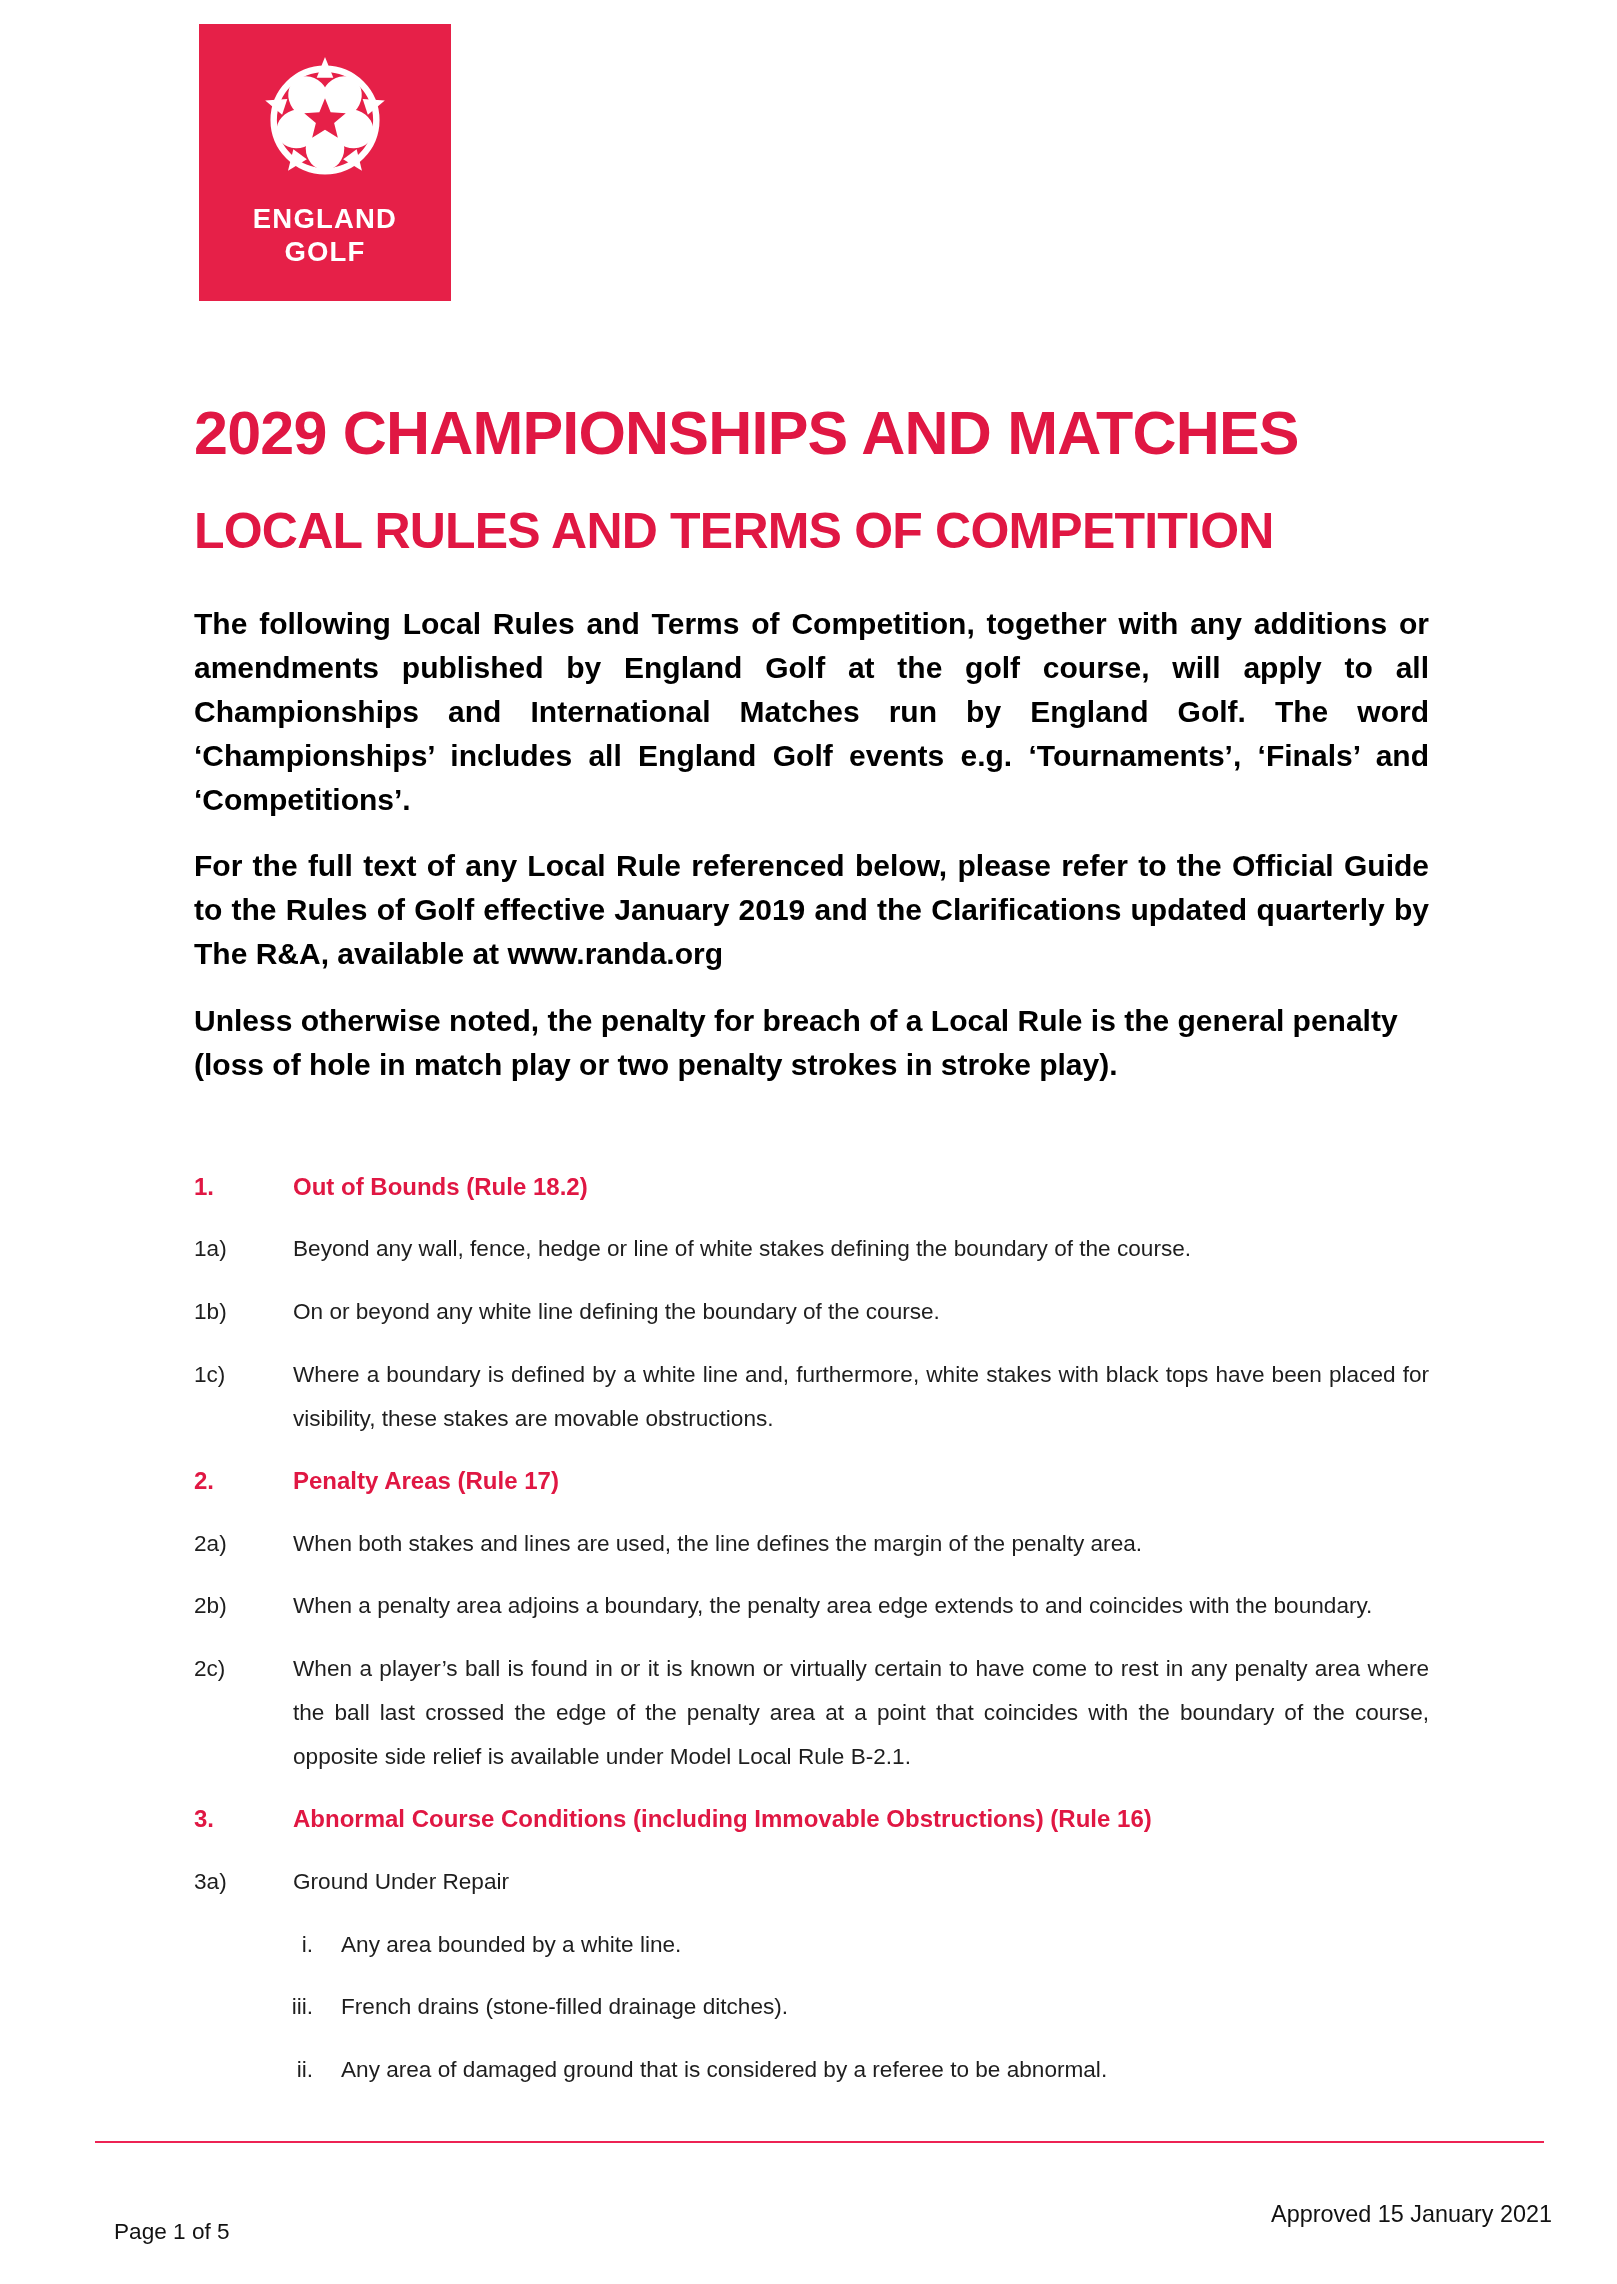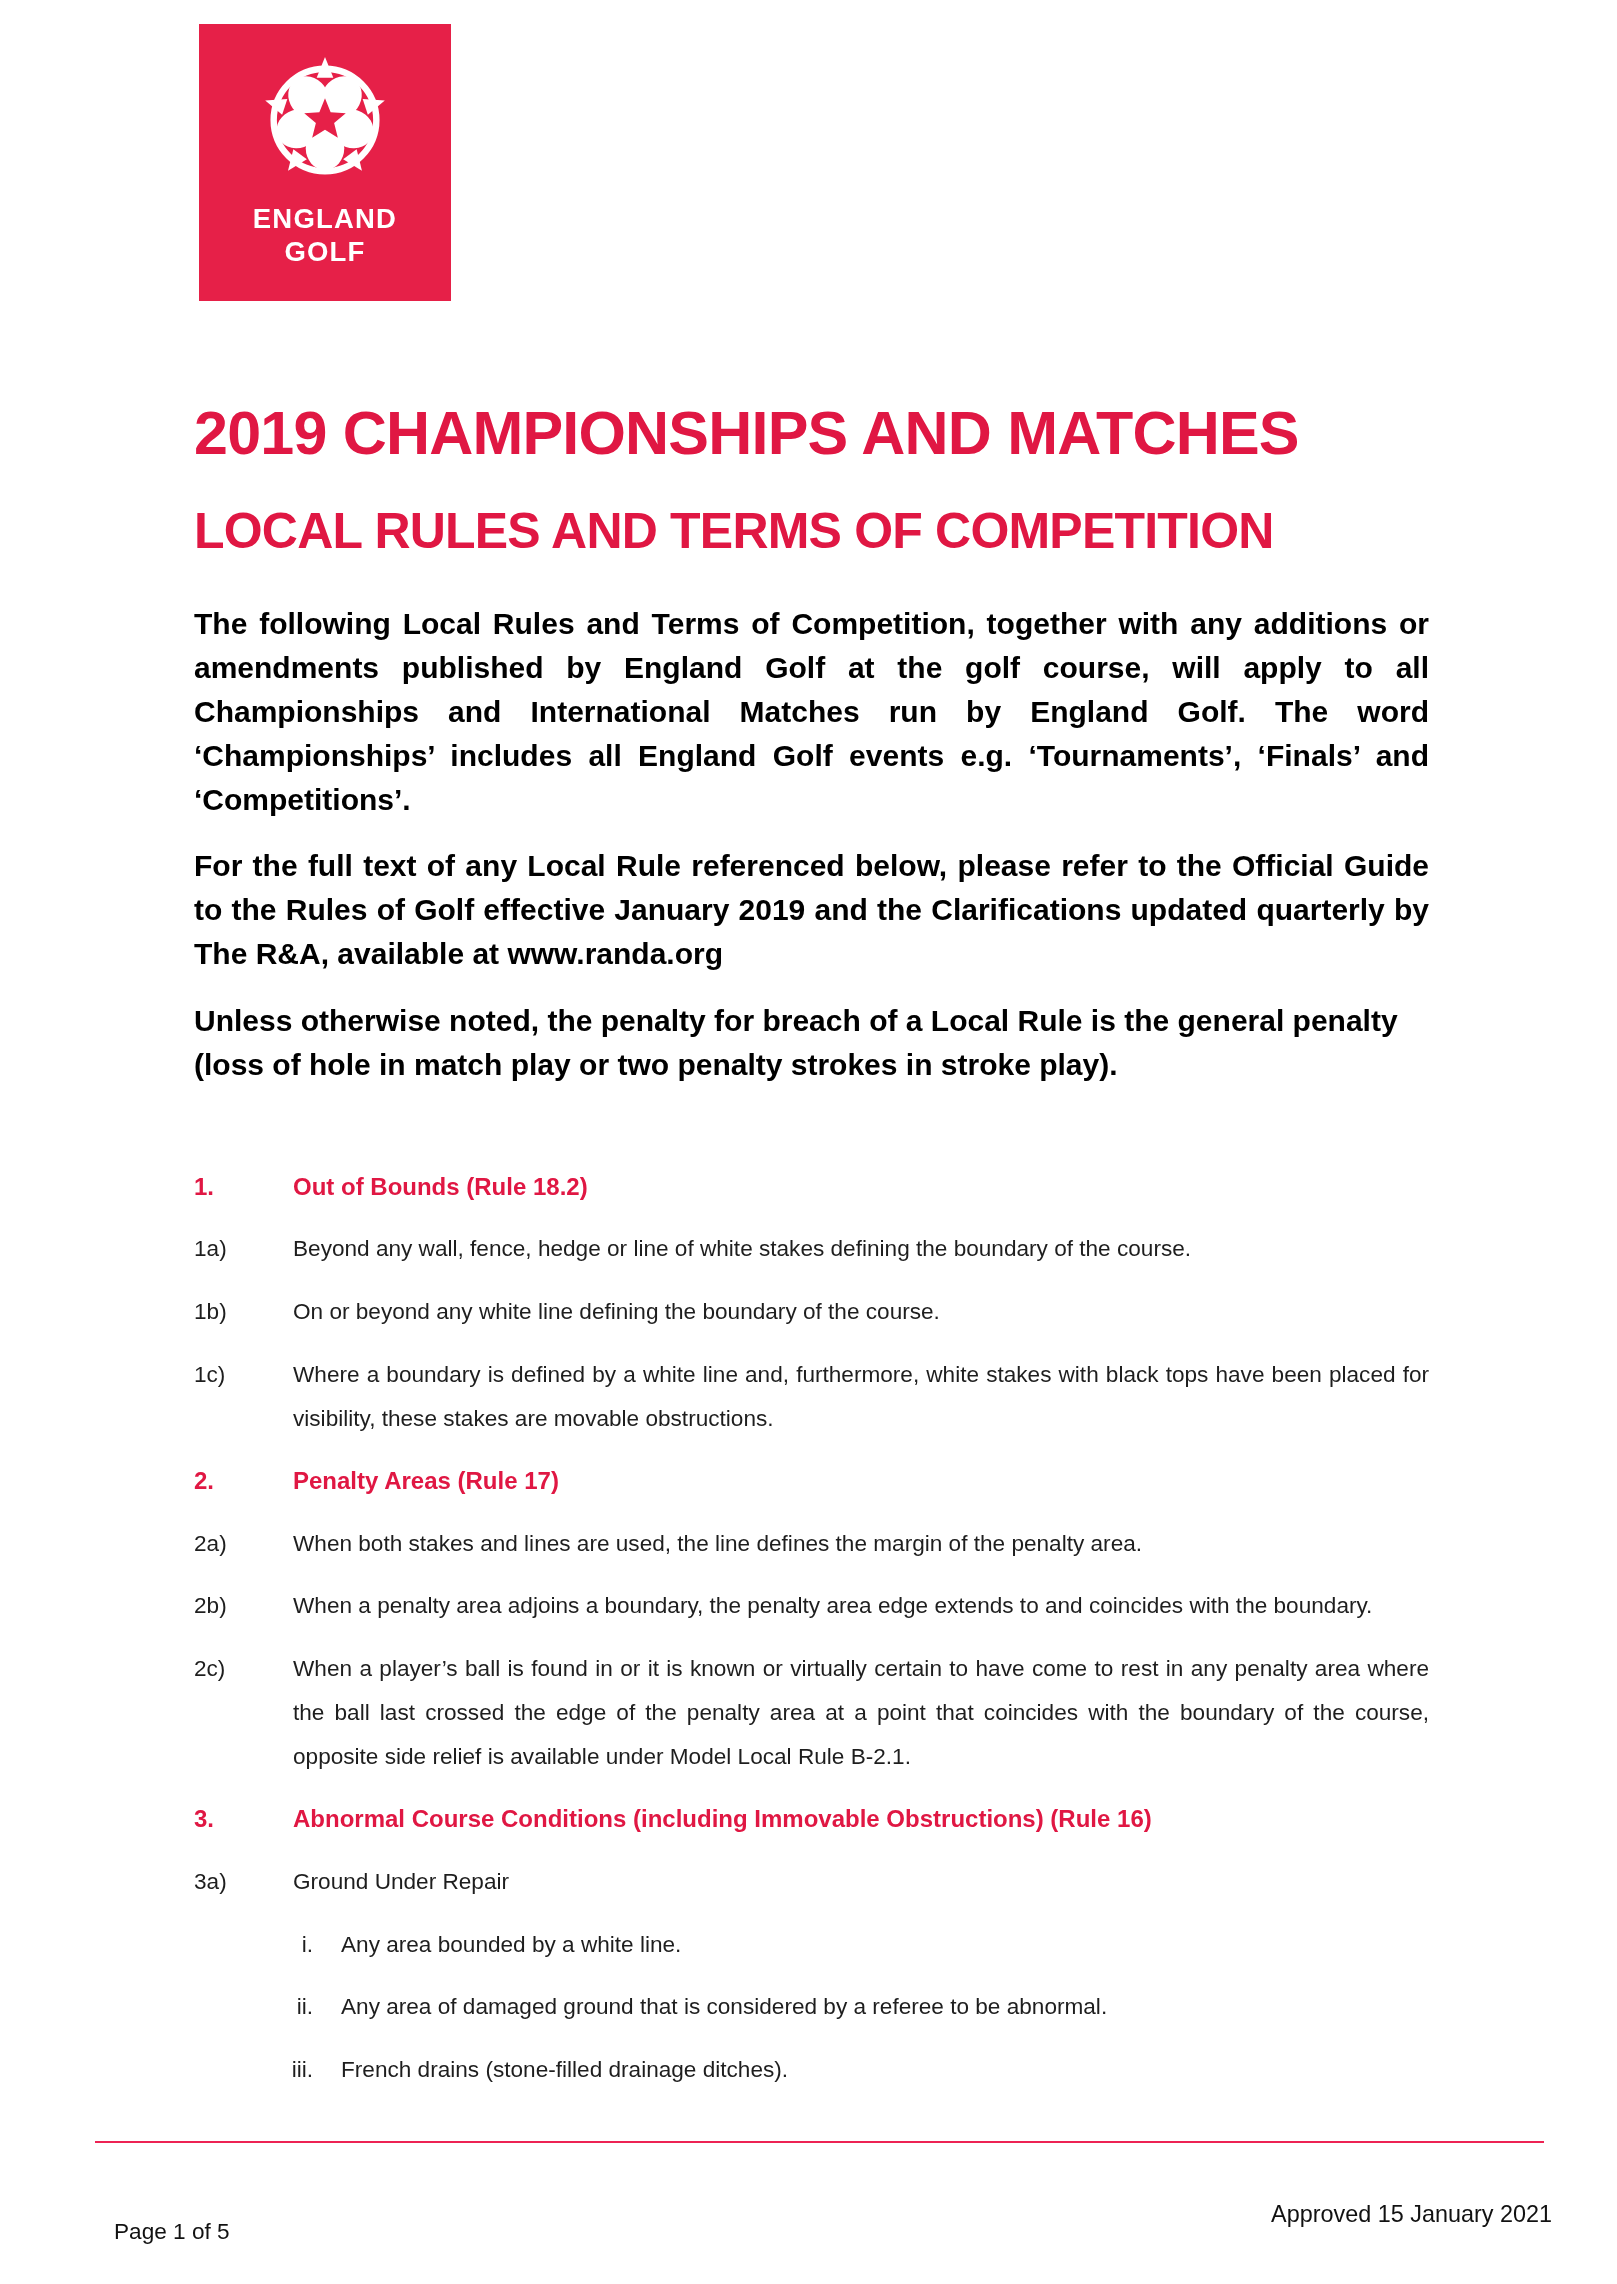--- a/index.html
+++ b/index.html
@@ -94,21 +94,21 @@
       </g>
 
       <polygon fill="#E62048" points="60,43 64.4,53.9 76.2,54.7 67.1,62.3 70,73.8 60,67.5 50,73.8 52.9,62.3 43.8,54.7 55.6,53.9"></polygon>
     </svg>
     <div class="logo-word">ENGLAND</div>
     <div class="logo-word" style="margin-top:0;">GOLF</div>
   </div>
 
   <div class="content">
 
-    <div class="title">2019 CHAMPIONSHIPS AND MATCHES</div>
+    <div class="title">2029 CHAMPIONSHIPS AND MATCHES</div>
     <div class="subtitle">LOCAL RULES AND TERMS OF COMPETITION</div>
 
     <div class="intro">
       <p>The following Local Rules and Terms of Competition, together with any additions or amendments published by England Golf at the golf course, will apply to all Championships and International Matches run by England Golf. The word ‘Championships’ includes all England Golf events e.g. ‘Tournaments’, ‘Finals’ and ‘Competitions’.</p>
       <p>For the full text of any Local Rule referenced below, please refer to the Official Guide to the Rules of Golf effective January 2019 and the Clarifications updated quarterly by The R&amp;A, available at www.randa.org</p>
       <p class="manual-break">Unless otherwise noted, the penalty for breach of a Local Rule is the general penalty
 (loss of hole in match play or two penalty strokes in stroke play).</p>
     </div>
 
     <div class="sections">
@@ -154,26 +154,26 @@
       <div class="item">
         <span class="item-label">3a)</span>
         <span class="item-text">Ground Under Repair</span>
       </div>
       <div class="subitems">
         <div class="subitem">
           <span class="roman">i.</span>
           <span class="sub-text">Any area bounded by a white line.</span>
         </div>
         <div class="subitem">
+          <span class="roman">iii.</span>
+          <span class="sub-text">French drains (stone-filled drainage ditches).</span>
+        </div>
+        <div class="subitem">
           <span class="roman">ii.</span>
           <span class="sub-text">Any area of damaged ground that is considered by a referee to be abnormal.</span>
-        </div>
-        <div class="subitem">
-          <span class="roman">iii.</span>
-          <span class="sub-text">French drains (stone-filled drainage ditches).</span>
         </div>
       </div>
 
     </div>
   </div>
 
   <div class="footer-rule"></div>
   <div class="page-label">Page 1 of 5</div>
   <div class="approved-label">Approved 15 January 2021</div>
 

